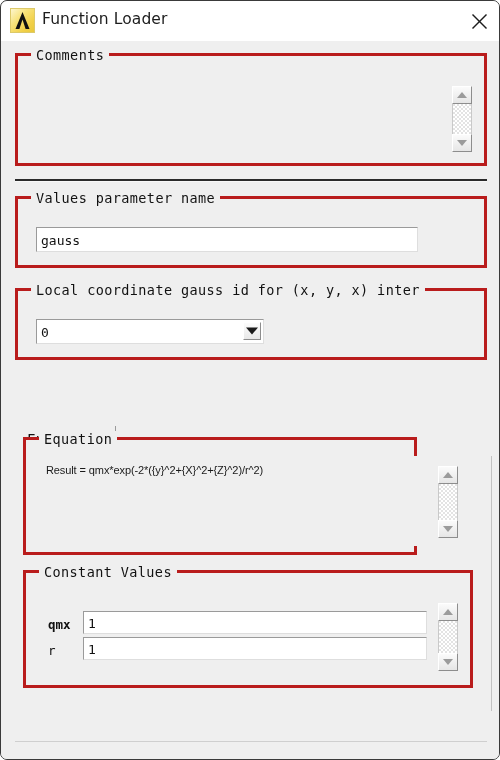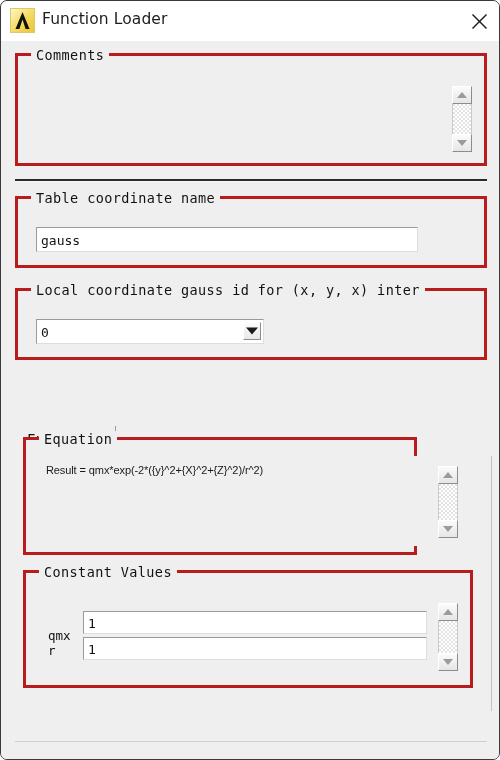--- a/index.html
+++ b/index.html
@@ -266,21 +266,21 @@
           </div>
         <div class="sb-btn down">
             <span class="arr"></span>
           </div>
       </div>
     </div>
 
     <div id="separator"></div>
 
     <div class="groupbox" style="left:14px; top:155px; width:472px; height:72px;">
-      <div class="gb-title">Table coordinate name</div>
+      <div class="gb-title">Values parameter name</div>
       <div class="sunken" style="left:18px; top:28px; width:382px; height:25px;">
         <span class="field-text">gauss</span>
       </div>
     </div>
 
     <div class="groupbox" style="left:14px; top:247px; width:472px; height:72px;">
       <div class="gb-title" style="max-width:455px; overflow:hidden;">Local coordinate gauss id for (x, y, x) inter</div>
       <div class="sunken" style="left:18px; top:28px; width:228px; height:25px;">
         <span class="field-text">0</span>
         <div id="combo-arrow">
@@ -307,21 +307,21 @@
           </div>
         <div class="sb-btn down">
             <span class="arr"></span>
           </div>
       </div>
     </div>
 
     <div class="groupbox" style="left:22px; top:529px; width:450px; height:118px;">
       <div class="gb-title">Constant Values</div>
 
-      <div class="const-row-label" style="left:22px; top:55px;">qmx</div>
+      <div class="const-row-label" style="left:22px; top:44px;font-weight:bold;">qmx</div>
       <div class="sunken" style="left:57px; top:38px; width:344px; height:23px;">
         <span class="field-text">1</span>
       </div>
 
       <div class="const-row-label" style="left:22px; top:70px;">r</div>
       <div class="sunken" style="left:57px; top:64px; width:344px; height:23px;">
         <span class="field-text">1</span>
       </div>
 
       <div class="vscroll" style="left:412px; top:30px; width:20px; height:68px;">

